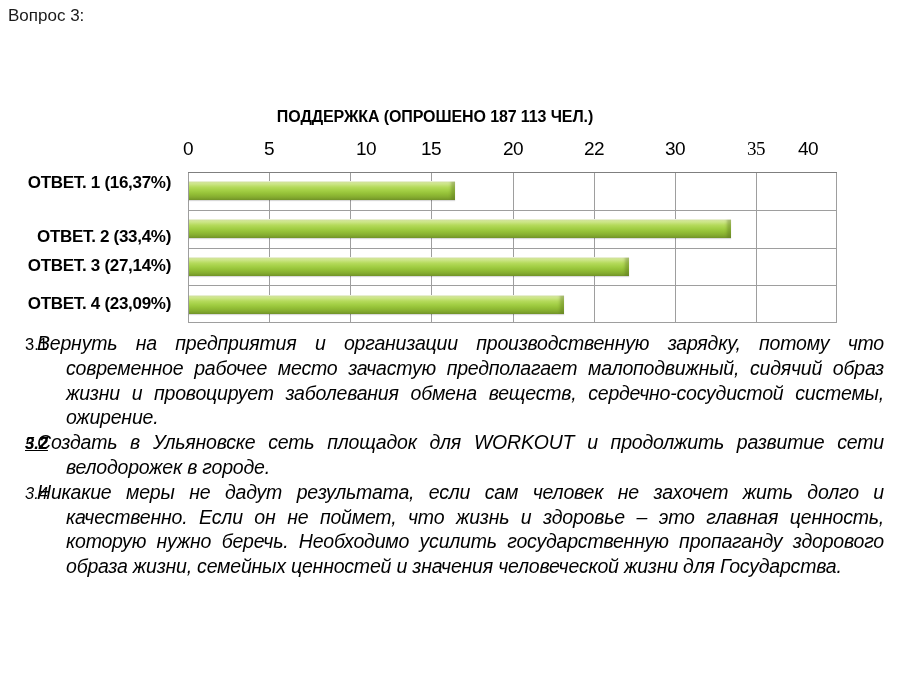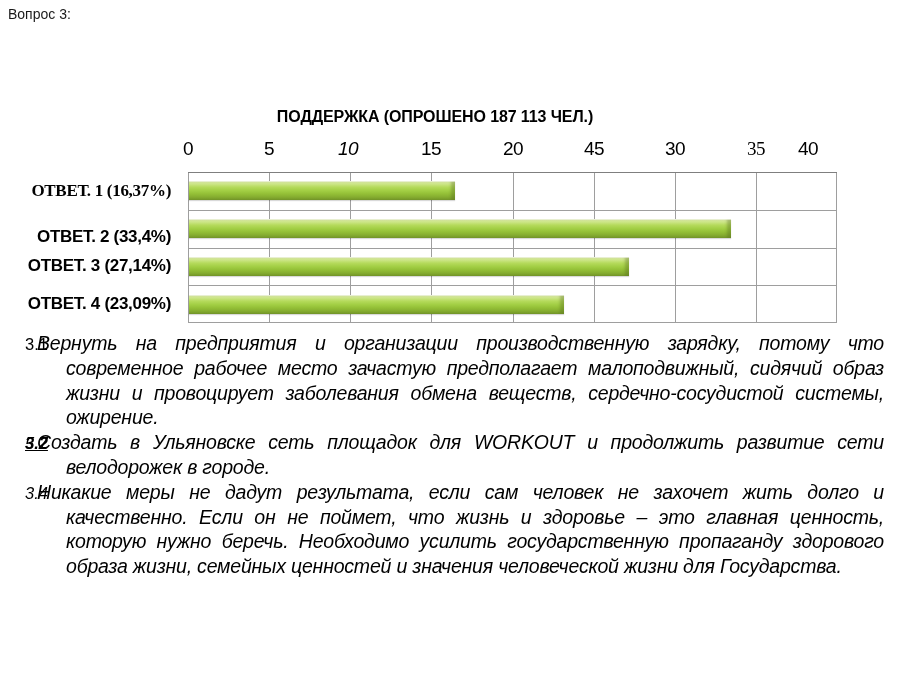--- a/index.html
+++ b/index.html
@@ -2,21 +2,21 @@
 <html><head>
 <meta charset="utf-8">
 <style>
   * { margin:0; padding:0; box-sizing:border-box; }
   html,body { background:#ffffff; }
   #slide {
     position:relative; width:906px; height:675px; background:#ffffff;
     font-family:"Liberation Sans", sans-serif; color:#000; overflow:hidden;
   }
   .question-label {
-    position:absolute; left:8px; top:6px; font-size:14px; color:#1a1a1a;
+    position:absolute; left:8px; top:6px; font-size:17px; color:#1a1a1a;
   }
   .main-title {
     position:absolute; left:88px; top:13px; width:762px;
     text-align:center; font-size:20.5px; line-height:28.5px; letter-spacing:-0.2px;
   }
   .main-title .bold-part { font-weight:bold; }
   .chart-title {
     position:absolute; left:0; top:108px; width:870px; text-align:center;
     font-size:16px; font-weight:bold; letter-spacing:-0.1px;
   }
@@ -65,24 +65,24 @@
 <div id="slide">
 
   <span class="question-label">Вопрос 3:</span>
 
 
   <div class="chart-title">ПОДДЕРЖКА (ОПРОШЕНО 187 113 ЧЕЛ.)</div>
 
   <div id="tick-labels">
       <div class="tick-label" style="left: 188px;">0</div>
       <div class="tick-label" style="left: 269px;">5</div>
-      <div class="tick-label" style="left: 348px; font-style: italic;">10</div>
+      <div class="tick-label" style="left: 366px;">10</div>
       <div class="tick-label" style="left: 431px;">15</div>
       <div class="tick-label" style="left: 513px;">20</div>
-      <div class="tick-label" style="left: 594px;">45</div>
+      <div class="tick-label" style="left: 594px;">22</div>
       <div class="tick-label" style="left: 675px;">30</div>
       <div class="tick-label" style="left: 756px; font-family: Liberation Serif, serif;">35</div>
       <div class="tick-label" style="left: 808px;">40</div>
     </div>
 
   <div class="plot" id="plot">
       <div class="gridline-v" style="left: 0px;"></div>
       <div class="gridline-v" style="left: 81px;"></div>
       <div class="gridline-v" style="left: 162px;"></div>
       <div class="gridline-v" style="left: 243px;"></div>
@@ -96,21 +96,21 @@
       <div class="gridline-h" style="top: 76px;"></div>
       <div class="gridline-h" style="top: 113px;"></div>
       <div class="gridline-h" style="top: 150px;"></div>
       <div class="bar" style="top: 9px; width: 266px;"></div>
       <div class="bar" style="top: 47px; width: 542px;"></div>
       <div class="bar" style="top: 85px; width: 440px;"></div>
       <div class="bar" style="top: 123px; width: 375px;"></div>
     </div>
 
   <div id="cat-labels">
-      <div class="cat-label" style="top: 191px; font-family: Liberation Serif, serif;">ОТВЕТ. 1 (16,37%)</div>
+      <div class="cat-label" style="top: 183px;">ОТВЕТ. 1 (16,37%)</div>
       <div class="cat-label" style="top: 229px; margin-top: 8px;">ОТВЕТ. 2 (33,4%)</div>
       <div class="cat-label" style="top: 266px;">ОТВЕТ. 3 (27,14%)</div>
       <div class="cat-label" style="top: 304px;">ОТВЕТ. 4 (23,09%)</div>
     </div>
 
   <div class="answers" id="answers">
       <div class="item">
         <span class="num upright">3.1</span>
         <span class="txt">Вернуть на предприятия и организации производственную зарядку, потому что современное рабочее место зачастую предполагает малоподвижный, сидячий образ жизни и провоцирует заболевания обмена веществ, сердечно-сосудистой системы, ожирение.</span>
       </div>

